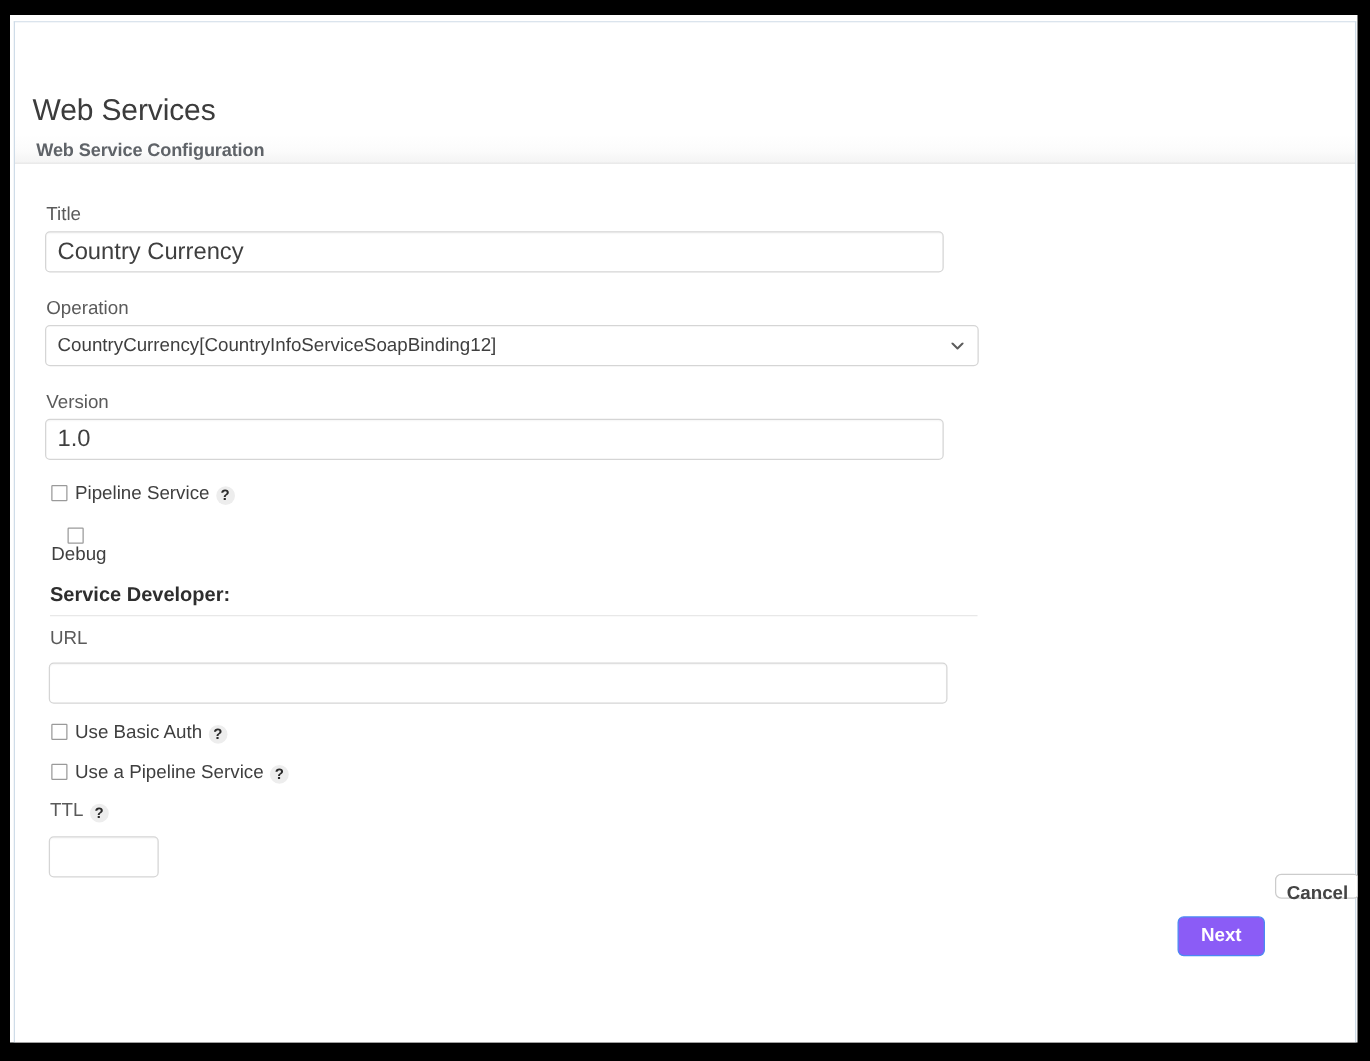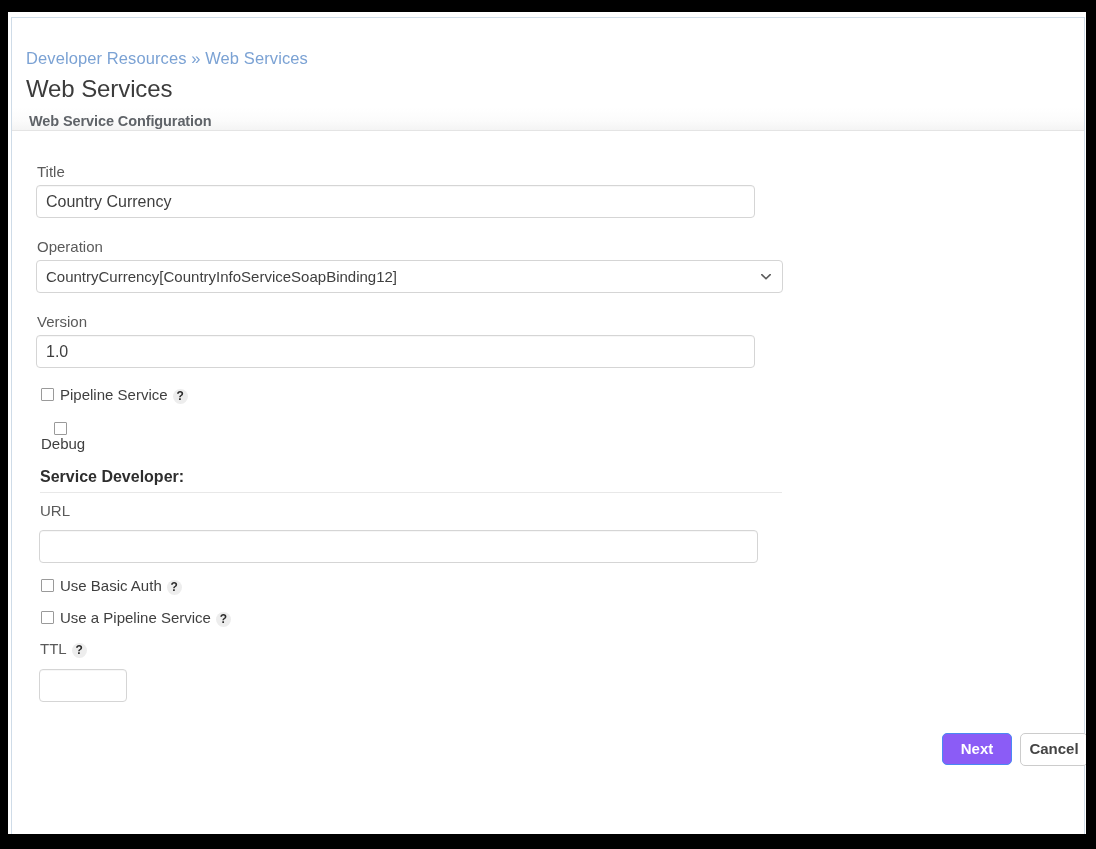--- a/index.html
+++ b/index.html
@@ -119,21 +119,21 @@
     white-space: nowrap;
   }
 
   .txt-input {
     position: absolute;
     box-sizing: border-box;
     border: 1px solid #d5d5d5;
     border-radius: 4px;
     background: #ffffff;
     font-family: "Liberation Sans", sans-serif;
-    font-size: 16px;
+    font-size: 19px;
     color: #3f3f3f;
     padding: 0 9px;
     outline: none;
     box-shadow: 0 1px 1px rgba(0,0,0,0.035) inset;
   }
 
   select.sel-input {
     position: absolute;
     box-sizing: border-box;
     border: 1px solid #d5d5d5;
@@ -243,25 +243,20 @@
 </head>
 <body>
 
 <div class="frame">
   <div class="page">
 
     <div class="panel-outline"></div>
 
     <div class="header">
 
-      <div class="breadcrumb">
-        <span>Developer Resources</span>
-        <span class="sep">»</span>
-        <span>Web Services</span>
-      </div>
 
       <div class="page-title">Web Services</div>
 
       <div class="subtitle">Web Service Configuration</div>
     </div>
     <div class="header-rule"></div>
 
     <div class="body">
 
       <div class="field-label" style="left:25px; top:31px;">Title</div>
@@ -309,17 +304,17 @@
         <span class="help-icon help-inline">?</span>
       </div>
 
       <div class="cb-row" style="left:28px; top:508px;">
         <span class="cb-label" style="color:#5a5a5a;">TTL</span>
         <span class="help-icon help-inline">?</span>
       </div>
       <input class="txt-input" type="text" style="left: 27px; top: 537px; width: 88px; height: 33px;" value="">
 
       <div class="btn btn-primary" style="left:930px; top:601px; width:70px; height:32px; line-height:30px;">Next</div>
-      <div class="btn btn-secondary" style="left:1008px; top:601px; width:68px; height:33px; line-height:30px;">Cancel</div>
+      <div class="btn btn-secondary" style="left:1008px; top:567px; width:68px; height:20px; line-height:30px;">Cancel</div>
 
     </div>
   </div>
 </div>
 
 </body></html>

